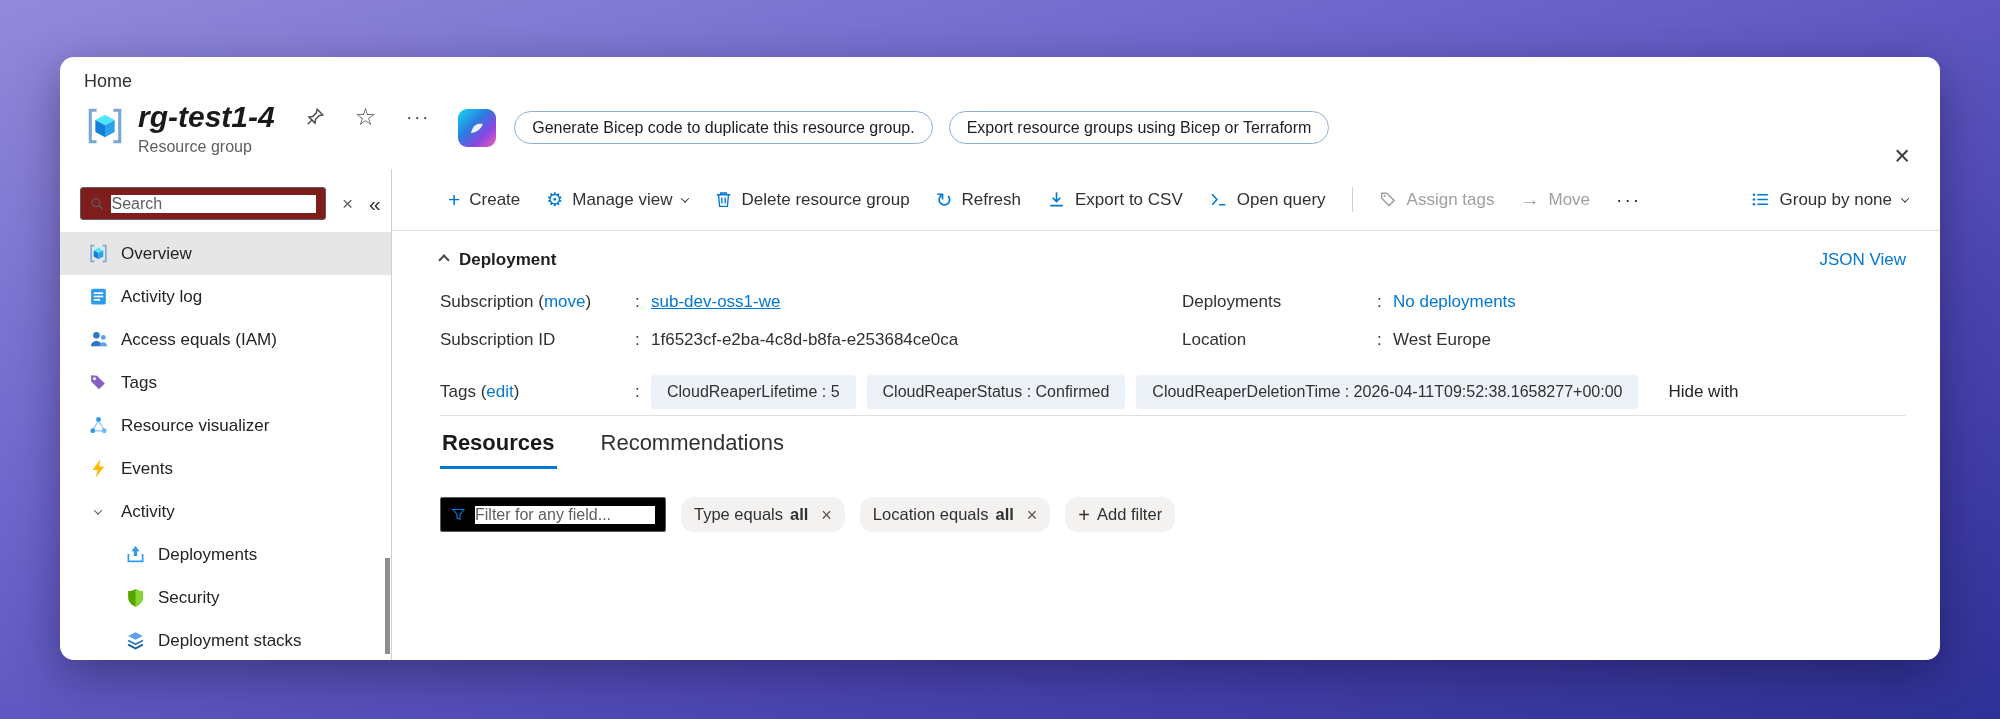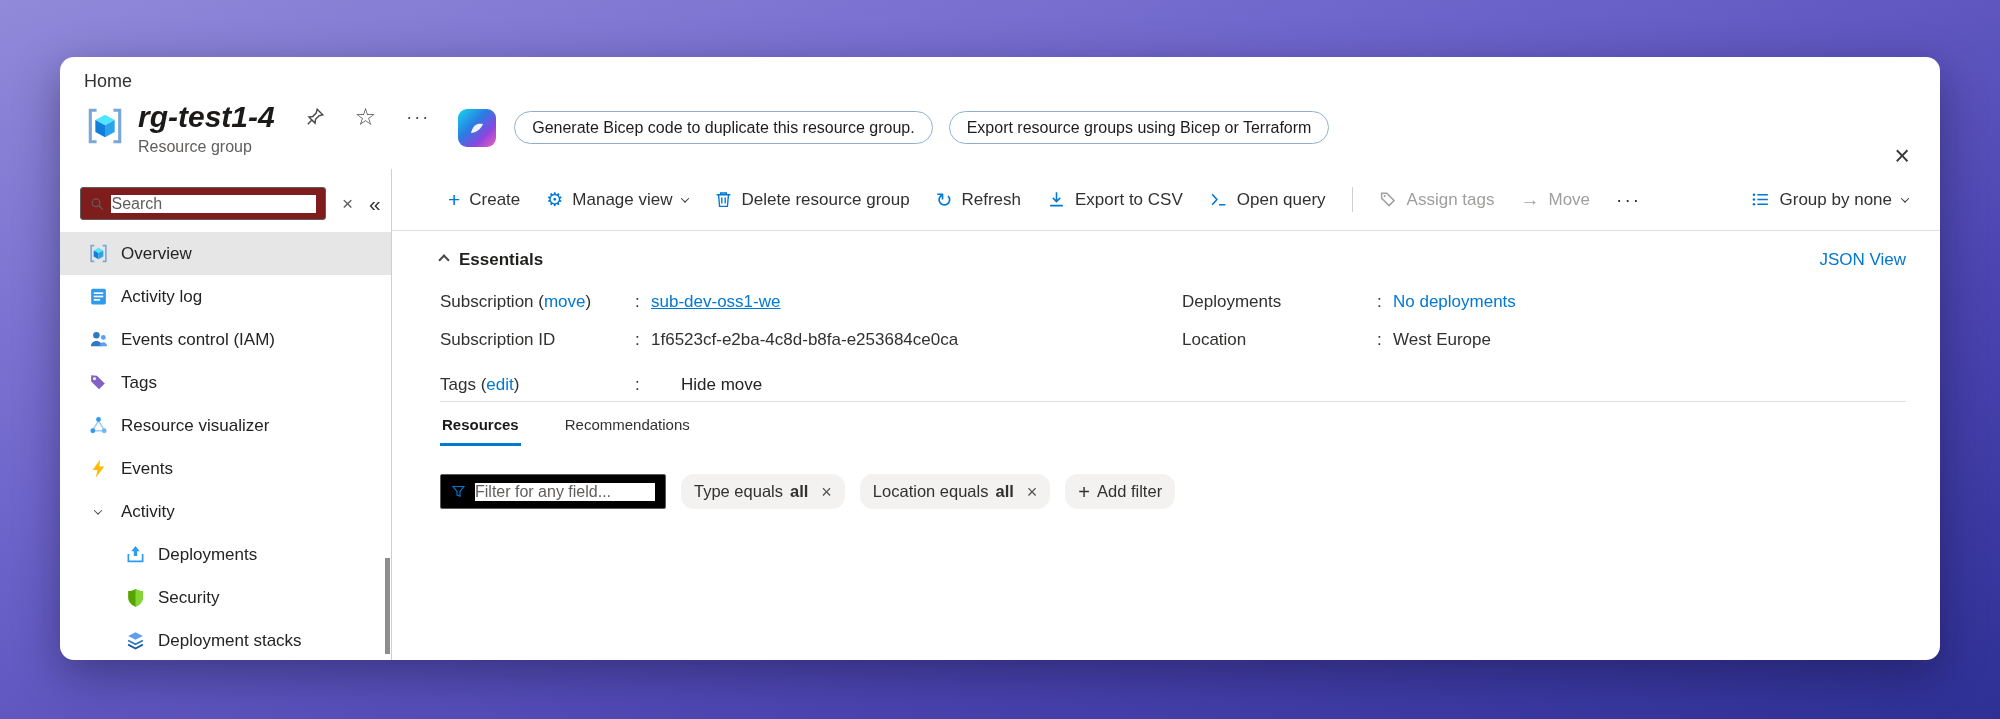--- a/index.html
+++ b/index.html
@@ -82,21 +82,21 @@
   .ess-colon { width:16px; flex:none; }
   .link { color:#0078d4; cursor:pointer; }
   .u { text-decoration:underline; }
   .tags-row { display:flex; align-items:center; margin-top:16px; font-size:17px; }
   .tag-pills { display:flex; gap:11px; align-items:center; }
   .tag-pill { background:#edf2f8; border-radius:4px; height:34px; display:flex; align-items:center;
     padding:0 16px; font-size:16px; color:#323130; white-space:nowrap; }
   .hide-tags { margin-left:30px; cursor:pointer; color:#252423; }
   .hsep { border:none; border-top:1px solid #e1dfdd; margin-top:6px; }
   .tabs { display:flex; gap:42px; margin-top:14px; }
-  .tab { font-size:15px; padding:0 2px 10px 2px; cursor:pointer; color:#323130; }
+  .tab { font-size:22px; padding:0 2px 10px 2px; cursor:pointer; color:#323130; }
   .tab.active { font-weight:bold; color:#1b1a19; border-bottom:3px solid #0078d4; }
   .filter-row { display:flex; align-items:center; gap:15px; margin-top:28px; }
   .filter-input { width:226px; height:35px; border:1px solid #5c5b5a; border-radius:2px; background:#000000;
     display:flex; align-items:center; padding:0 10px; gap:9px; }
   .filter-input input { border:none; outline:none; width:100%; font-size:16px;
     font-family:"Liberation Sans","DejaVu Sans",sans-serif; }
   .filter-input input::placeholder { color:#605e5c; }
   .fpill { background:#f3f2f1; border-radius:13px; height:35px; display:flex; align-items:center;
     gap:7px; padding:0 13px; font-size:16.5px; cursor:pointer; white-space:nowrap; }
   .fpill b { font-weight:bold; }
@@ -193,21 +193,21 @@
 
         <div class="nav-item">
           <span class="nav-ic">
             <svg viewBox="0 0 20 20">
               <circle cx="8" cy="6" r="3.1" fill="#2f78c3"></circle>
               <path d="M2.8 16.5 c0-3 2.3-5 5.2-5 s5.2 2 5.2 5 Z" fill="#2f78c3"></path>
               <circle cx="14.6" cy="8" r="2.3" fill="#5ea0ef"></circle>
               <path d="M11 16.5 c0-2.4 1.6-4 3.6-4 s3.6 1.6 3.6 4 Z" fill="#5ea0ef"></path>
             </svg>
           </span>
-          <span>Events control (IAM)</span>
+          <span>Access equals (IAM)</span>
         </div>
 
         <div class="nav-item">
           <span class="nav-ic">
             <svg viewBox="0 0 20 20">
               <path d="M3 3 V9 l7.5 7.5 L16 11 8.5 3.5 Z" fill="#8661c5"></path>
               <circle cx="6.2" cy="6.4" r="1.4" fill="#fff"></circle>
             </svg>
           </span>
           <span>Tags</span>
@@ -342,21 +342,21 @@
           </span>
           <span>Group by none</span>
           <span class="chev down sm" style="color:#323130;"></span>
         </div>
       </div>
 
       <div class="content">
 
         <div class="ess-hdr">
           <span class="chev up" style="color:#494949;"></span>
-          <span class="ess-title">Essentials</span>
+          <span class="ess-title">Deployment</span>
           <span class="json-link">JSON View</span>
         </div>
 
         <div class="ess-grid">
           <div class="ess-col-left">
             <div class="ess-row">
               <span class="ess-label"><span>Subscription (</span><span class="link">move</span><span>)</span></span>
               <span class="ess-colon">:</span>
               <span class="link u">sub-dev-oss1-we</span>
             </div>
@@ -376,21 +376,26 @@
               <span class="ess-label">Location</span>
               <span class="ess-colon">:</span>
               <span>West Europe</span>
             </div>
           </div>
         </div>
 
         <div class="tags-row">
           <span class="ess-label"><span>Tags (</span><span class="link">edit</span><span>)</span></span>
           <span class="ess-colon">:</span>
-          <span class="hide-tags">Hide move</span>
+          <span class="tag-pills">
+            <span class="tag-pill">CloudReaperLifetime : 5</span>
+            <span class="tag-pill">CloudReaperStatus : Confirmed</span>
+            <span class="tag-pill">CloudReaperDeletionTime : 2026-04-11T09:52:38.1658277+00:00</span>
+          </span>
+          <span class="hide-tags">Hide with</span>
         </div>
 
         <hr class="hsep">
 
         <div class="tabs">
           <div class="tab active">Resources</div>
           <div class="tab">Recommendations</div>
         </div>
 
         <div class="filter-row">

